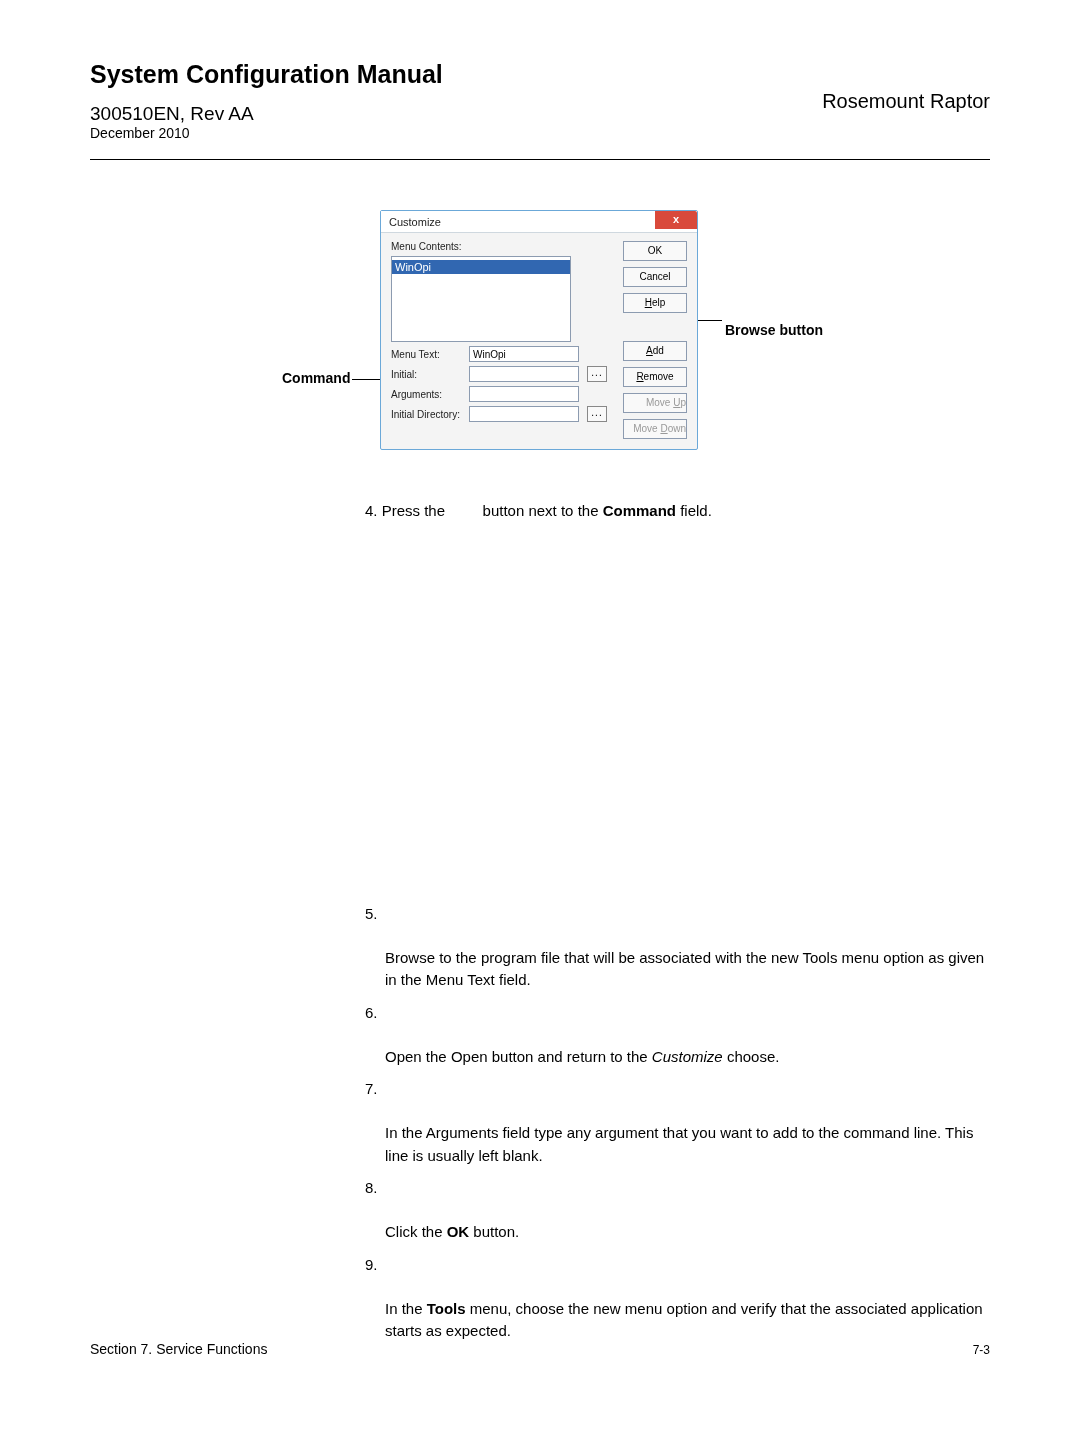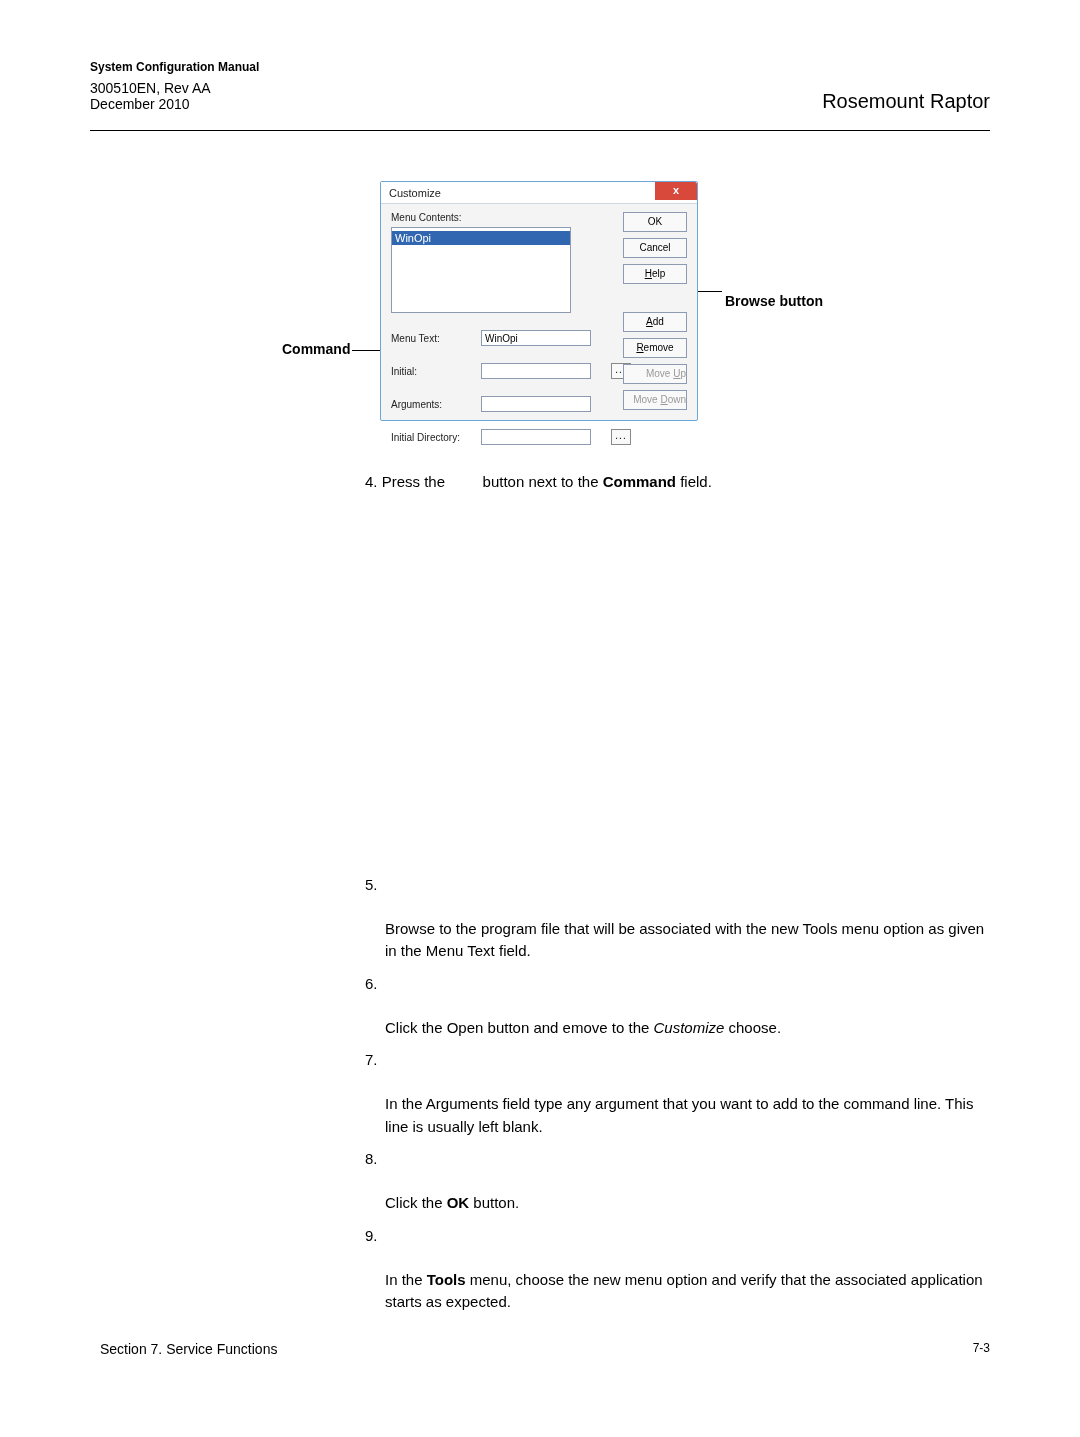--- a/index.html
+++ b/index.html
@@ -5,22 +5,22 @@
     * { box-sizing: border-box; margin: 0; padding: 0; }
     body {
       font-family: Arial, Helvetica, sans-serif;
       background: #fff;
       width: 1080px;
       height: 1437px;
       position: relative;
       padding: 60px 90px;
     }
     .header { margin-bottom: 8px; }
-    .title { font-size: 12px; font-weight: bold; margin-bottom: 6px; }
-    .docid { font-size: 14px; }
+    .title { font-size: 25px; font-weight: bold; margin-bottom: 14px; }
+    .docid { font-size: 19px; }
     .date { font-size: 14px; }
     .product { position: absolute; right: 90px; top: 90px; font-size: 20px; }
     .hr { border: none; border-top: 1px solid #000; margin-top: 18px; margin-bottom: 50px; }
 
     
     .dialog-area {
       position: relative;
       margin-left: 290px;
       width: 600px;
       height: 260px;
@@ -72,21 +72,21 @@
       margin-top: 4px;
     }
     .listbox-item {
       background: #3167b1;
       color: #fff;
       font-size: 11px;
       padding: 1px 3px;
       display: inline-block;
       width: 100%;
     }
-    .row { display: flex; align-items: center; margin-top: 17px; gap: 20px; }
+    .row { display: flex; align-items: center; margin-top: 4px; gap: 8px; }
     .row .lbl { width: 70px; }
     .txt {
       border: 1px solid #8c9bb0;
       background: #fff;
       height: 16px;
       font-size: 10px;
       padding: 0 3px;
     }
     .txt.w { width: 110px; }
     .browse {
@@ -134,25 +134,26 @@
     ol { list-style: none; }
     li { margin-bottom: 10px; display: flex; }
     li .num { width: 20px; flex-shrink: 0; }
     li .txtblk { flex: 1; margin-top: 44px; }
     .bold { font-weight: bold; }
     .italic { font-style: italic; }
 
     .footer {
       position: absolute;
       bottom: 80px;
-      left: 100px;
+      left: 90px;
       right: 90px;
       display: flex;
       justify-content: space-between;
       font-size: 14px;
+      align-items: flex-end;
     }
     .footer .pg { font-size: 12px; margin-left: 8px; }
   </style>
 </head>
 <body>
 
 <div class="header">
   <div class="title">System Configuration Manual</div>
   <div class="docid">300510EN, Rev AA</div>
   <div class="date">December 2010</div>
@@ -219,21 +220,21 @@
     <span>button next to the </span><span class="bold">Command</span><span> field.</span>
   </div>
 
   <ol>
     <li>
         <span class="num">5.</span>
         <span class="txtblk">Browse to the program file that will be associated with the new Tools menu option as given in the Menu Text field.</span>
       </li>
     <li>
         <span class="num">6.</span>
-        <span class="txtblk"><span>Click the Open button and emove to the </span><span class="italic">Customize</span><span> choose.</span></span>
+        <span class="txtblk"><span>Open the Open button and return to the </span><span class="italic">Customize</span><span> choose.</span></span>
       </li>
     <li>
         <span class="num">7.</span>
         <span class="txtblk">In the Arguments field type any argument that you want to add to the command line. This line is usually left blank.</span>
       </li>
     <li>
         <span class="num">8.</span>
         <span class="txtblk"><span>Click the </span><span class="bold">OK</span><span> button.</span></span>
       </li>
     <li>

